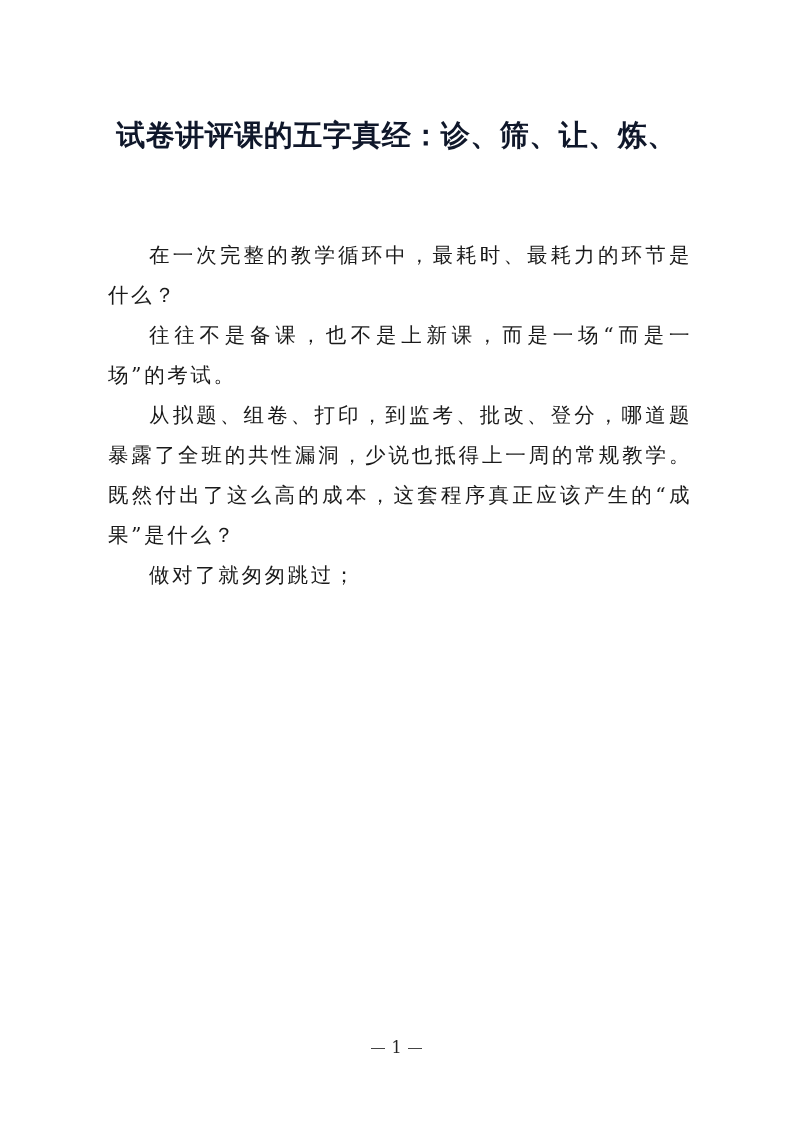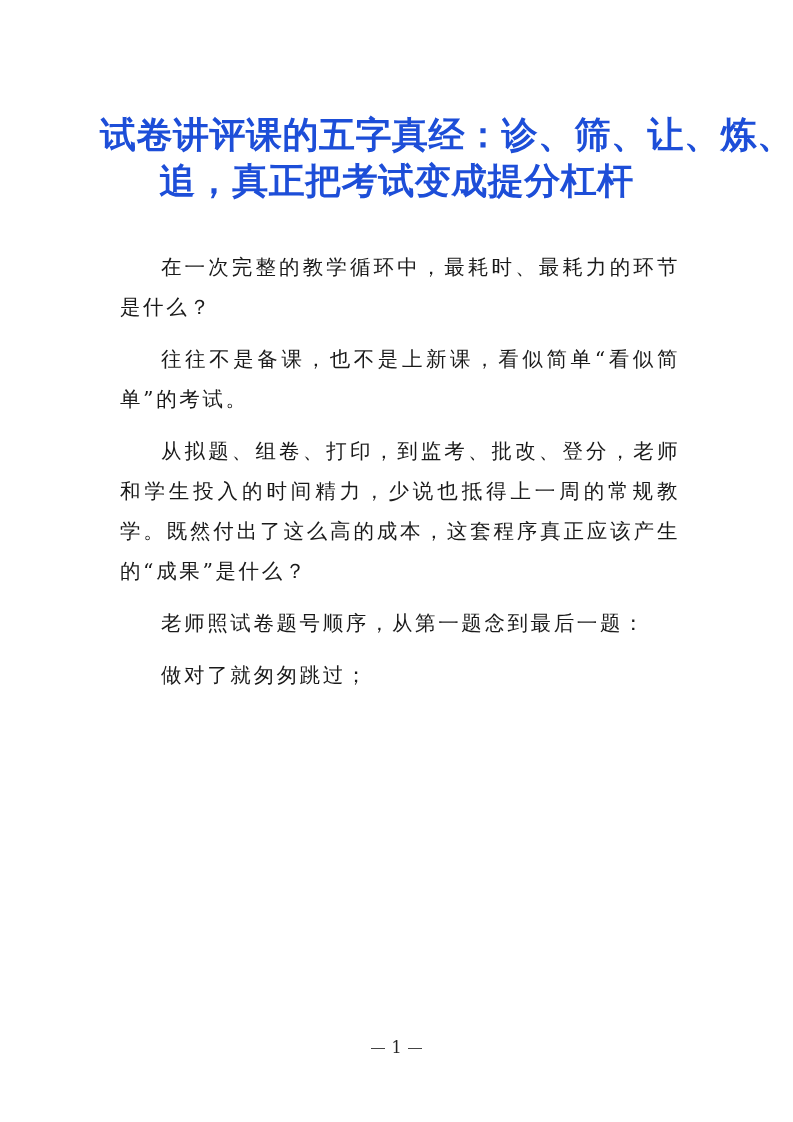--- a/index.html
+++ b/index.html
@@ -22,38 +22,38 @@
       background: #ffffff;
     }
     .title {
       position: absolute;
       left: 100px;
       top: 112px;
       width: 593px;
       text-align: center;
       font-family: "DejaVu Sans", "Liberation Sans", sans-serif;
       font-weight: bold;
-      font-size: 36px;
+      font-size: 29px;
       line-height: 46px;
-      color: #1d4ed8;
+      color: #0f172a;
       letter-spacing: 0.5px;
     }
     .title-line { display: block; white-space: nowrap; }
     .body-text {
       position: absolute;
       left: 108px;
       top: 235px;
       width: 584px;
       font-size: 20.5px;
       line-height: 40px;
       color: #1a1a1a;
       letter-spacing: 2.6px;
     }
     .p {
-      margin: 12px;
+      margin: 0;
       text-align: justify;
       text-align-last: left;
     }
     .p.indent { text-indent: 41px; }
     .footer {
       position: absolute;
       left: 0;
       width: 793px;
       top: 1038px;
       text-align: center;
@@ -69,28 +69,26 @@
       margin: 0 6px;
     }
   </style>
 </head>
 <body>
 
 <div class="page">
 
   <h1 class="title" style="margin:0;">
     <span class="title-line">试卷讲评课的五字真经：诊、筛、让、炼、</span>
-    <span class="title-line">追，真正把考试变成提分杠杆</span>
   </h1>
 
   <div class="body-text">
     <p class="p indent">在一次完整的教学循环中，最耗时、最耗力的环节是什么？</p>
-    <p class="p indent">往往不是备课，也不是上新课，看似简单“看似简单”的考试。</p>
-    <p class="p indent">从拟题、组卷、打印，到监考、批改、登分，老师和学生投入的时间精力，少说也抵得上一周的常规教学。既然付出了这么高的成本，这套程序真正应该产生的“成果”是什么？</p>
-    <p class="p indent">老师照试卷题号顺序，从第一题念到最后一题：</p>
+    <p class="p indent">往往不是备课，也不是上新课，而是一场“而是一场”的考试。</p>
+    <p class="p indent">从拟题、组卷、打印，到监考、批改、登分，哪道题暴露了全班的共性漏洞，少说也抵得上一周的常规教学。既然付出了这么高的成本，这套程序真正应该产生的“成果”是什么？</p>
     <p class="p indent">做对了就匆匆跳过；</p>
 
   </div>
 
   <div class="footer">
     <span class="dash"></span><span>1</span><span class="dash"></span>
   </div>
 
 </div>
 

